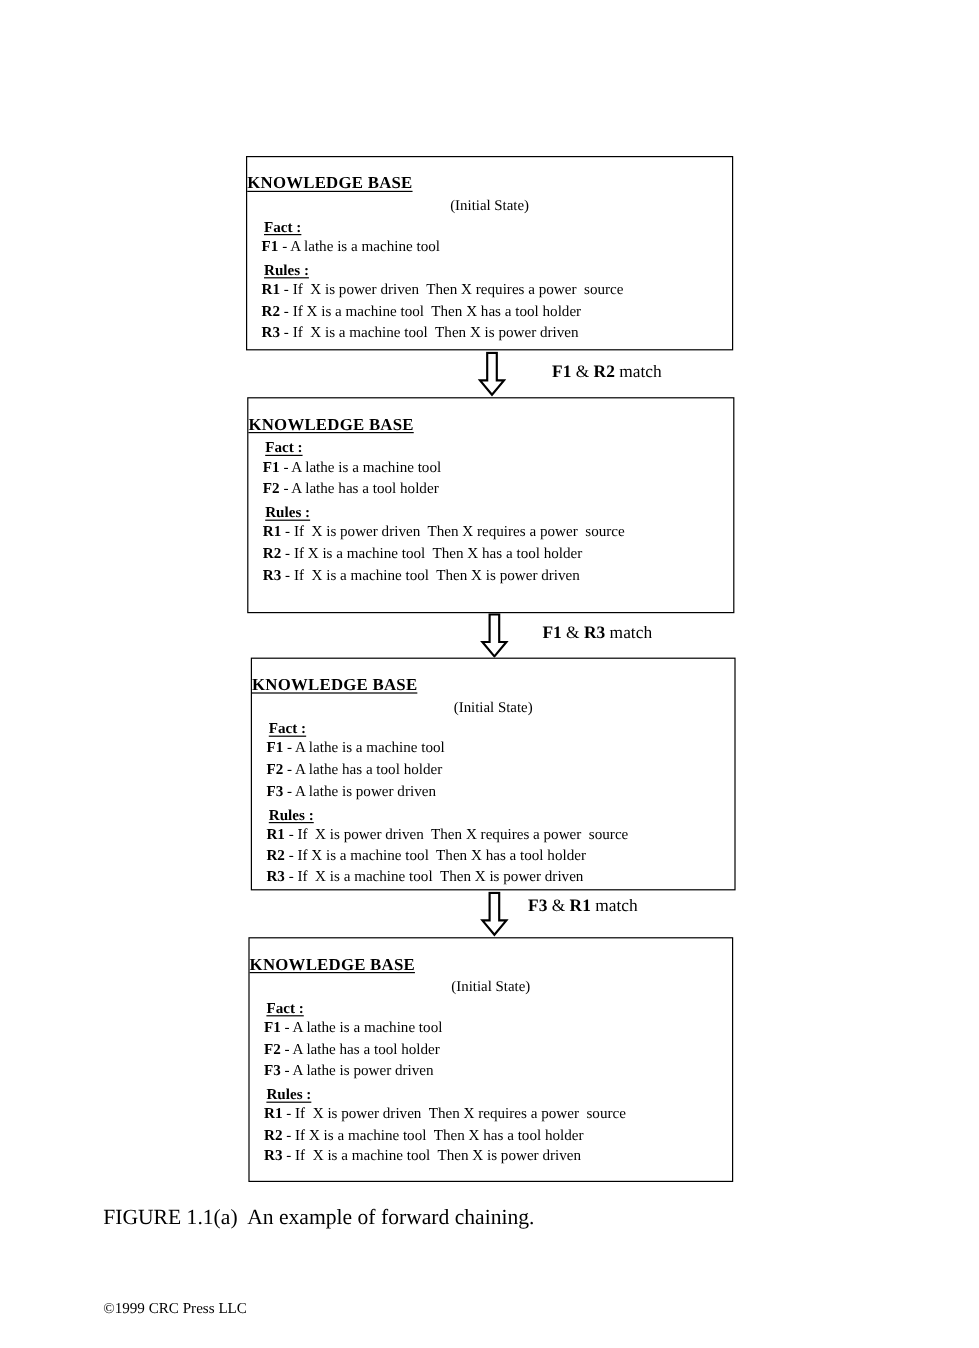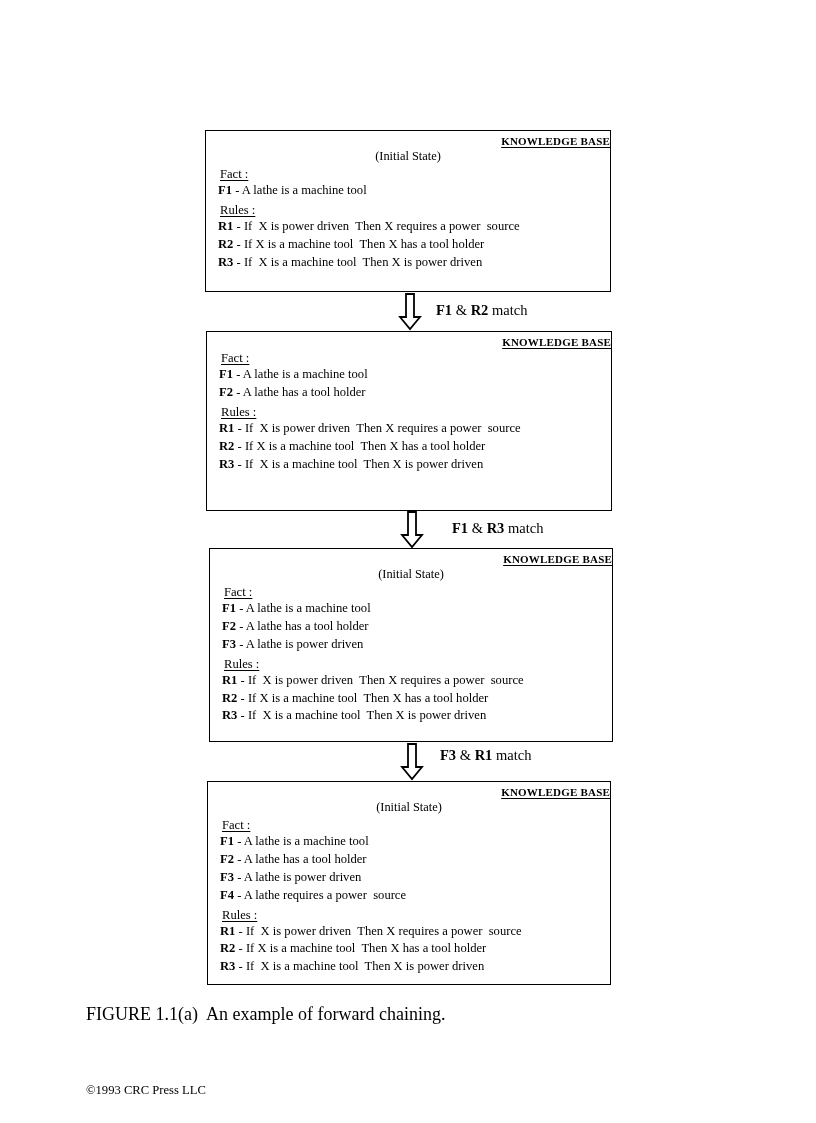--- a/index.html
+++ b/index.html
@@ -24,40 +24,40 @@
   
   .kb-box {
     position: absolute;
     box-sizing: border-box;
     border: 1.6px solid #000;
     background: #ffffff;
     padding: 0;
   }
 
   .kb-title {
-    text-align: right;
-    font-weight: bold;
-    font-size: 11px;
+    text-align: left;
+    font-weight: bold;
+    font-size: 14px;
     letter-spacing: 0.2px;
-    margin-top: 4px;
+    margin-top: 15px;
   }
   .kb-title span {
     text-decoration: underline;
     text-underline-offset: 2px;
   }
   .kb-subtitle {
     text-align: center;
     font-weight: normal;
     font-size: 12.4px;
     margin-top: 2px;
     margin-bottom: 3px;
   }
 
   .section-label {
-    font-weight: normal;
+    font-weight: bold;
     font-size: 12.6px;
     margin-left: 14px;
     margin-top: 3px;
   }
   .section-label span {
     text-decoration: underline;
     text-underline-offset: 2px;
   }
 
   .entry {
@@ -124,21 +124,21 @@
     <div class="entry"><b>R1</b><span> - If  X is power driven  Then X requires a power  source</span></div>
     <div class="entry"><b>R2</b><span> - If X is a machine tool  Then X has a tool holder</span></div>
     <div class="entry"><b>R3</b><span> - If  X is a machine tool  Then X is power driven</span></div>
   </div>
 
   <div class="arrow" style="left:398px; top:293px; width:24px; height:38px;">
     <svg viewBox="0 0 24 38" preserveAspectRatio="none">
       <polygon points="8,1 16,1 16,24 22,24 12,36 2,24 8,24" fill="#ffffff" stroke="#000000" stroke-width="1.8" stroke-linejoin="miter"></polygon>
     </svg>
   </div>
-  <div class="arrow-label" style="left:436px; top:303px;"><b>F1</b><span> &amp; </span><b>R2</b><span> match</span></div>
+  <div class="arrow-label" style="left:460px; top:303px;"><b>F1</b><span> &amp; </span><b>R2</b><span> match</span></div>
 
   <div class="kb-box" style="left:206px; top:331px; width:406px; height:180px;">
     <div class="kb-title">
       <span>KNOWLEDGE BASE</span>
     </div>
     <div class="section-label">
       <span>Fact  :</span>
     </div>
     <div class="entry"><b>F1</b><span> - A lathe is a machine tool</span></div>
     <div class="entry"><b>F2</b><span> - A lathe has a tool holder</span></div>
@@ -187,26 +187,25 @@
     <div class="kb-title">
       <span>KNOWLEDGE BASE</span>
     </div>
     <div class="kb-subtitle">(Initial State)</div>
     <div class="section-label">
       <span>Fact  :</span>
     </div>
     <div class="entry"><b>F1</b><span> - A lathe is a machine tool</span></div>
     <div class="entry"><b>F2</b><span> - A lathe has a tool holder</span></div>
     <div class="entry"><b>F3</b><span> - A lathe is power driven</span></div>
-    <div class="entry"><b>F4</b><span> - A lathe requires a power  source</span></div>
     <div class="section-label">
       <span>Rules :</span>
     </div>
     <div class="entry"><b>R1</b><span> - If  X is power driven  Then X requires a power  source</span></div>
     <div class="entry"><b>R2</b><span> - If X is a machine tool  Then X has a tool holder</span></div>
     <div class="entry"><b>R3</b><span> - If  X is a machine tool  Then X is power driven</span></div>
   </div>
 
   <div class="caption" style="left:86px; top:1004px;">FIGURE 1.1(a)  An example of forward chaining.</div>
 
-  <div class="footer" style="left:86px; top:1083px;">©1993 CRC Press LLC</div>
+  <div class="footer" style="left:86px; top:1083px;">©1999 CRC Press LLC</div>
 
 </div>
 
 </body></html>

